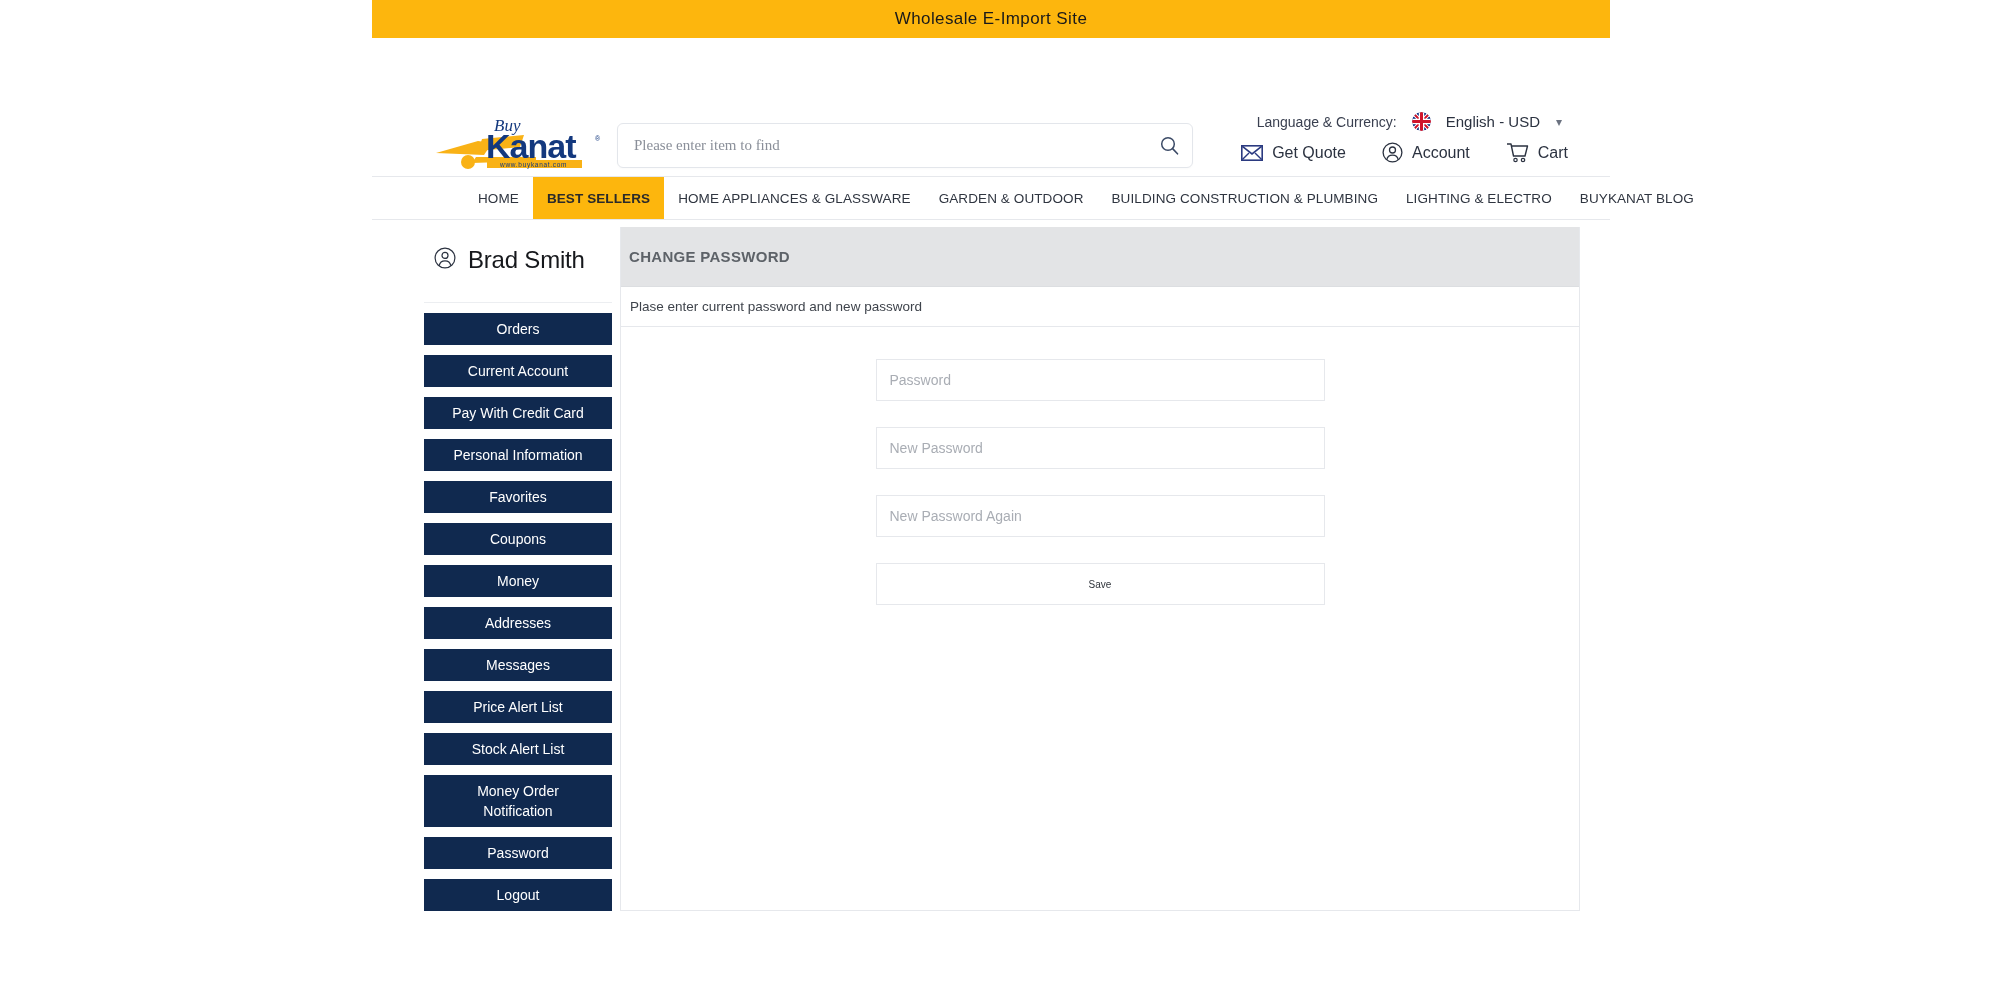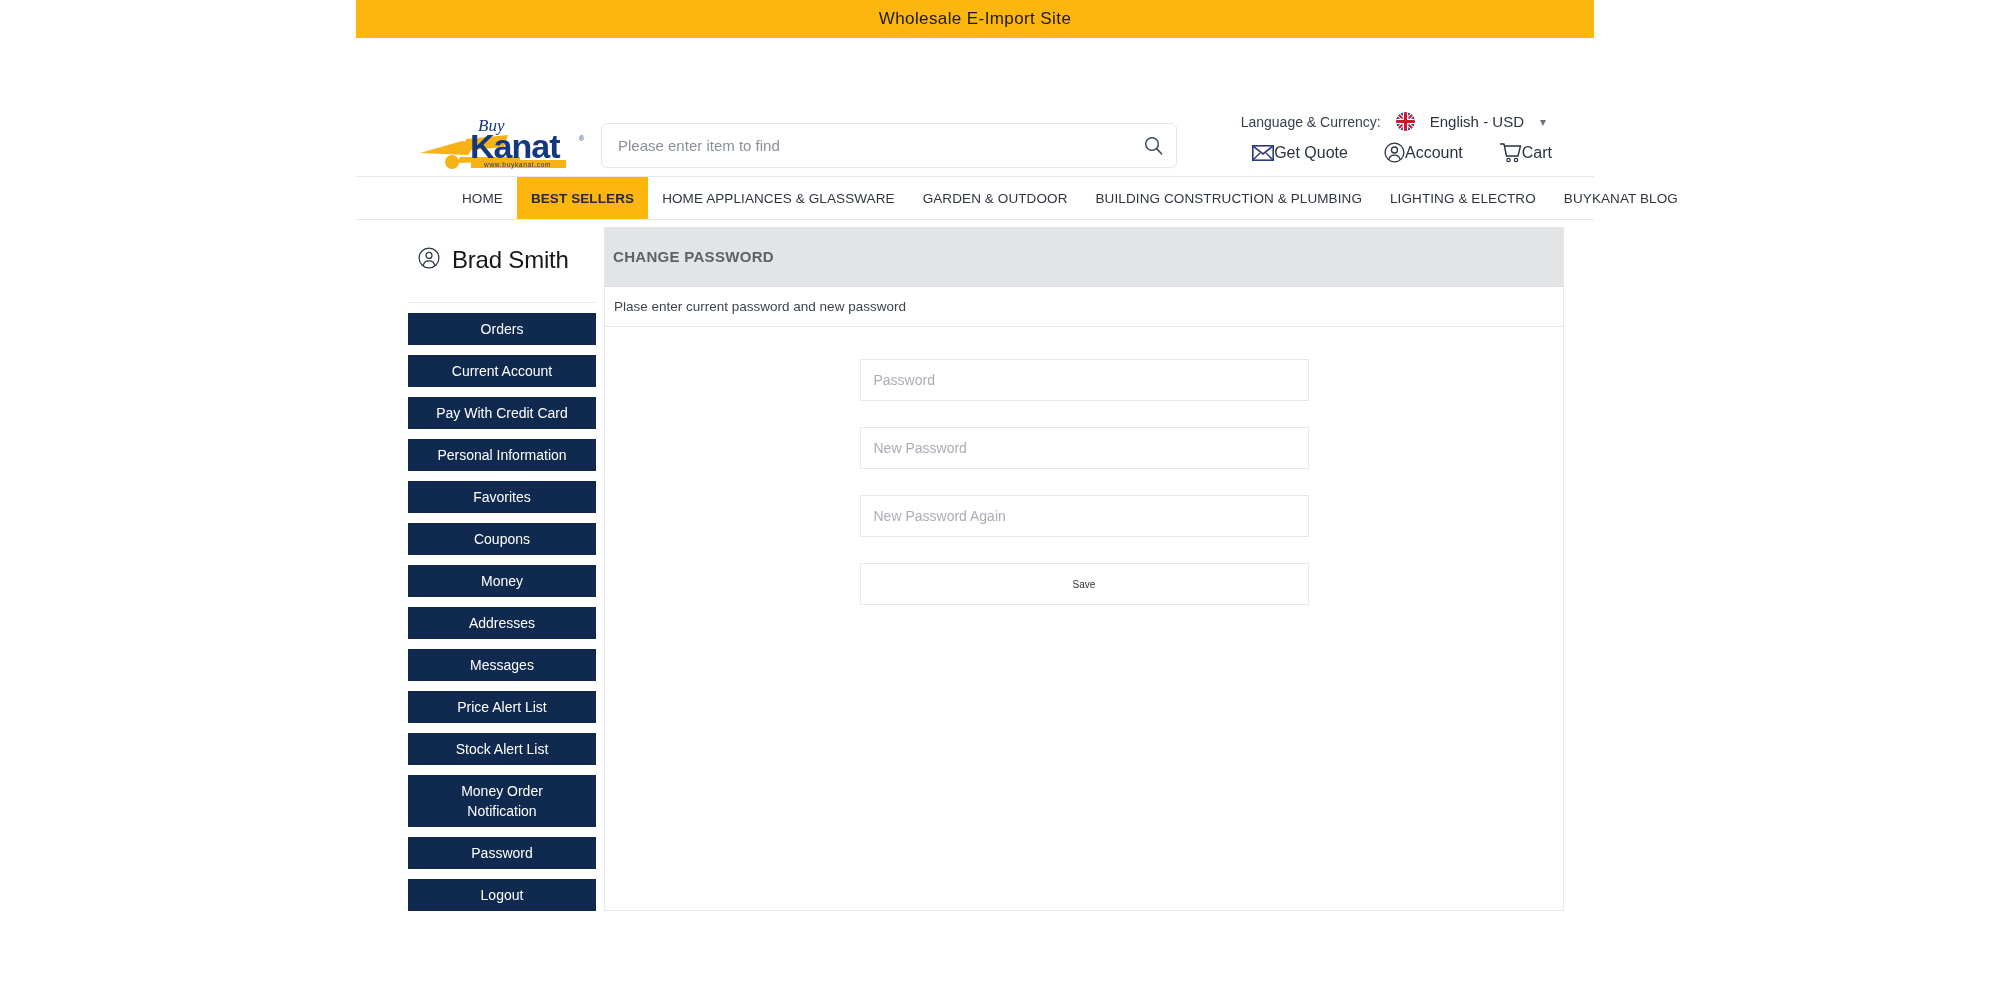--- a/index.html
+++ b/index.html
@@ -15,21 +15,21 @@
   #page {
     position: relative;
     width: 2000px;
     height: 1000px;
     background: #ffffff;
   }
 
   
   .site {
     position: absolute;
-    left: 356px;
+    left: 372px;
     top: 0;
     width: 1238px;
     height: 1000px;
     background: #ffffff;
   }
 
   
   .topbanner {
     height: 38px;
     background: #fdb60d;
@@ -73,21 +73,21 @@
     align-items: center;
     box-shadow: 0 1px 2px rgba(0,0,0,0.02);
   }
   .search-input {
     flex: 1;
     border: none;
     outline: none;
     padding: 0 16px;
     font-size: 15px;
     color: #4a4a4a;
-    font-family: Liberation Sans, sans-serif;
+    font-family: Liberation Serif, serif;
     background: transparent;
   }
   .search-input::placeholder { color: #8a8f99; }
   .search-btn {
     width: 46px;
     height: 43px;
     background: transparent;
     border: none;
     cursor: pointer;
     display: flex;
@@ -120,20 +120,21 @@
     position: absolute;
     right: 42px;
     top: 104px;
     display: flex;
     align-items: center;
     gap: 36px;
   }
   .acct-item {
     display: flex;
     align-items: center;
+    gap: 9px;
     font-size: 16px;
     color: #2b3240;
     cursor: pointer;
   }
   .acct-ico { display: flex; align-items: center; }
 
   
   .navbar {
     height: 44px;
     border-top: 1px solid #e6e8ec;

